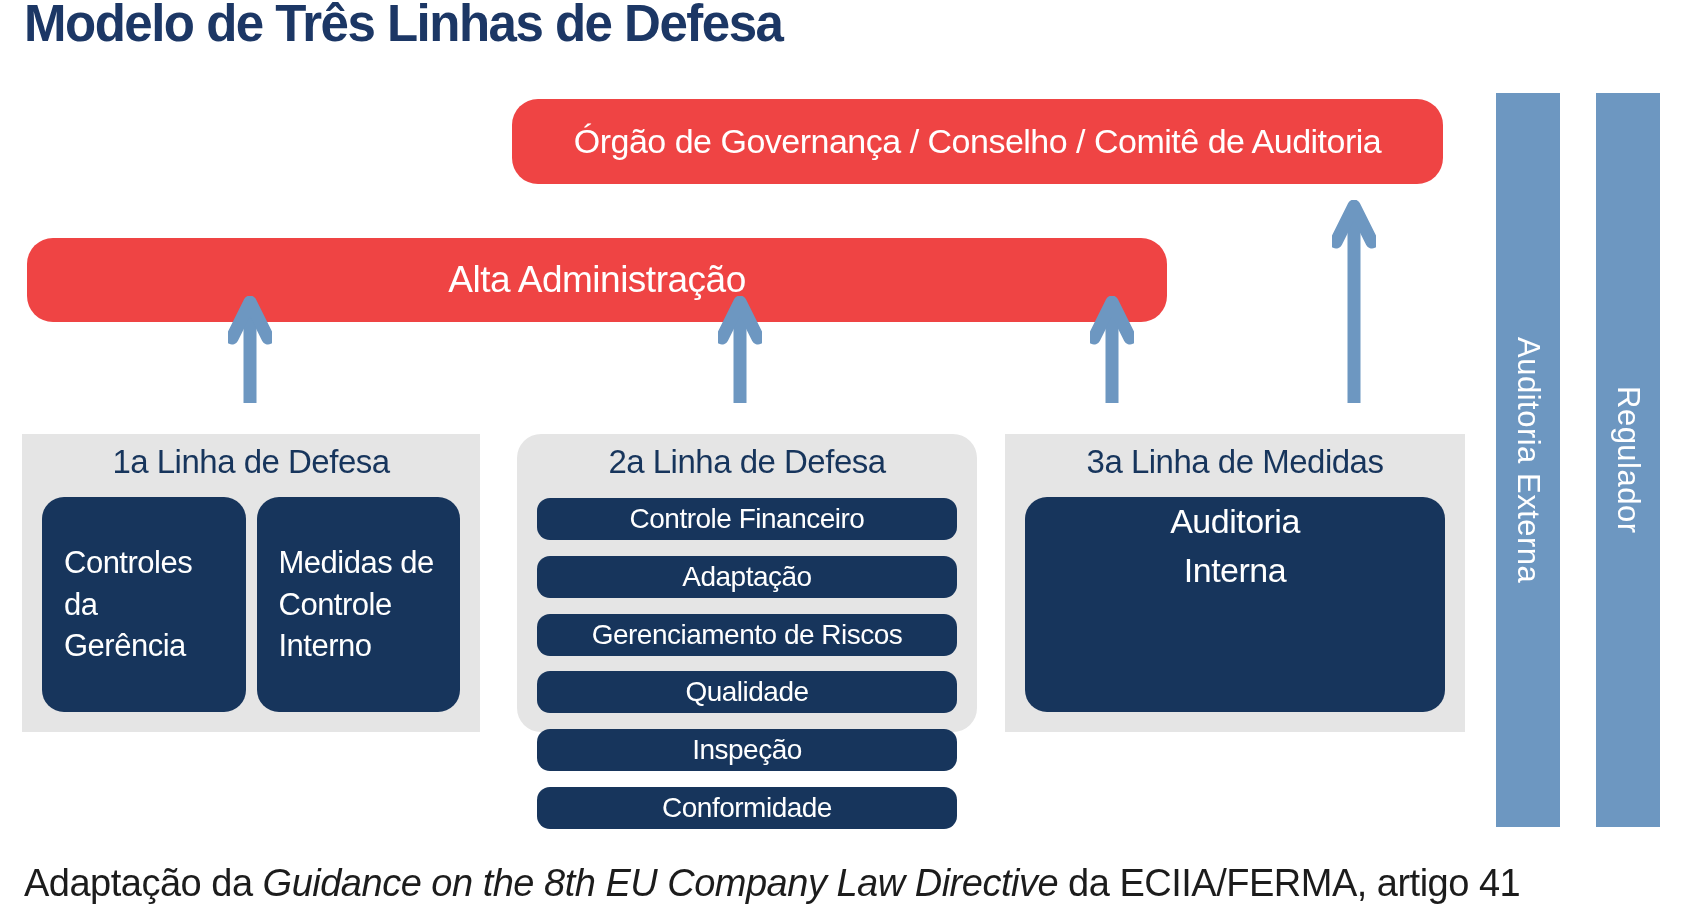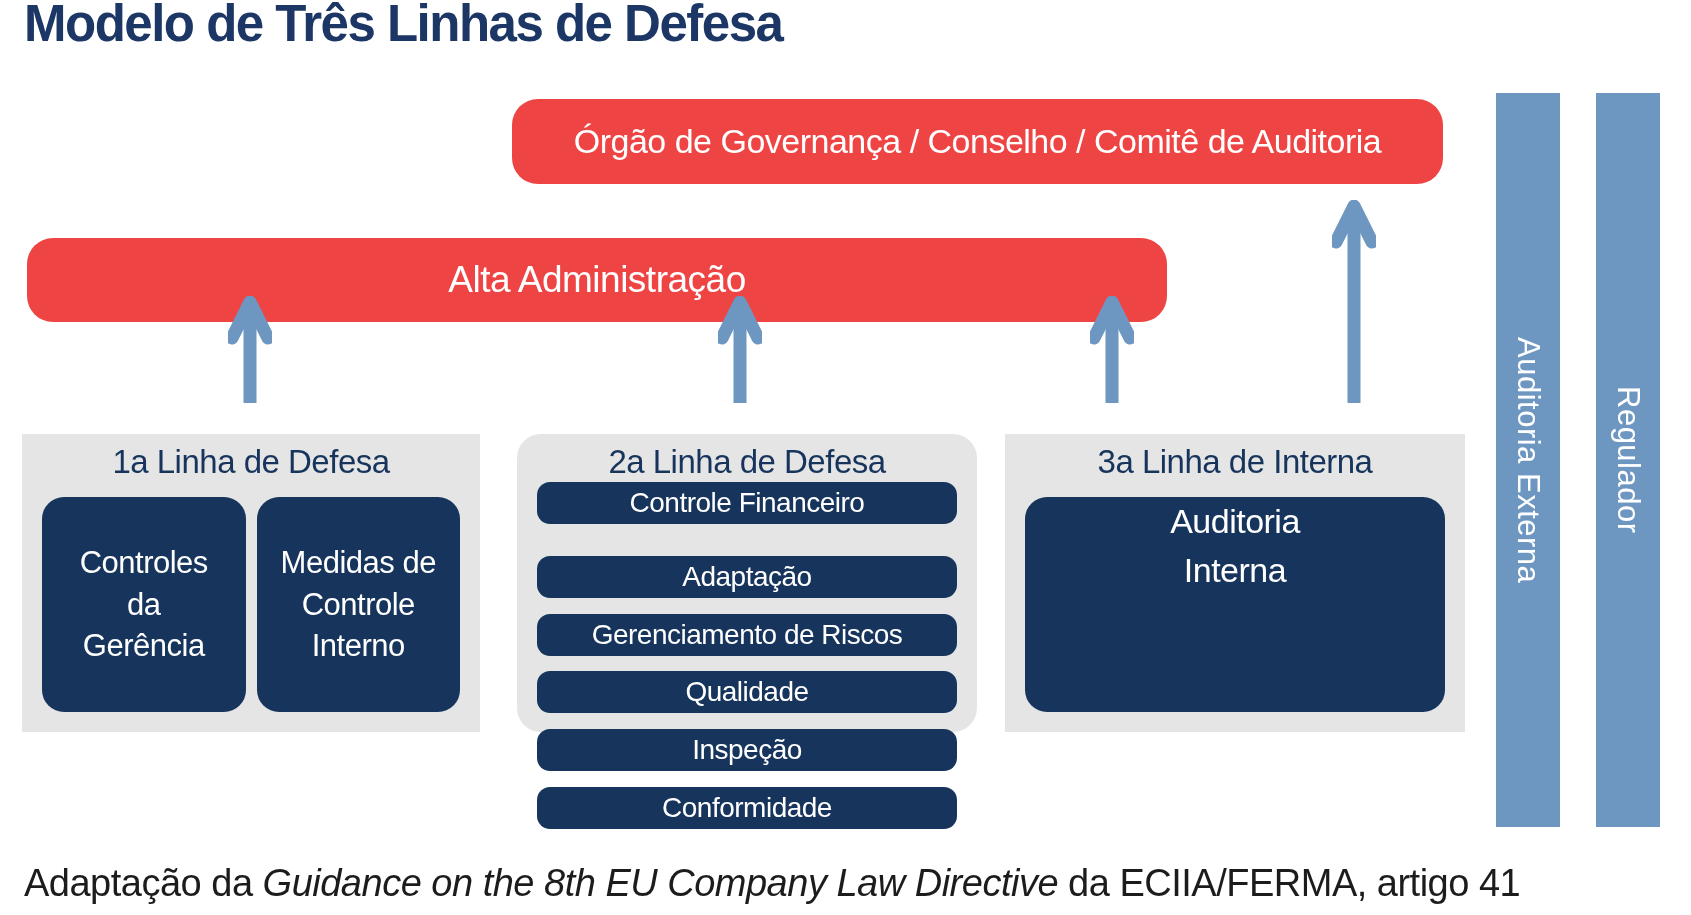--- a/index.html
+++ b/index.html
@@ -68,42 +68,41 @@
     gap: 11px;
   }
   .big-box {
     flex: 1;
     background: #17355c;
     border-radius: 22px;
     color: #ffffff;
     display: flex;
     align-items: center;
     justify-content: center;
-    text-align: center;
     font-size: 31px;
     line-height: 1.35;
     letter-spacing: -0.5px;
     padding: 12px 22px;
     box-sizing: border-box;
   }
   .mini-bar {
     position: absolute;
     left: 20px; right: 20px;
     height: 42px;
     background: #17355c;
     border-radius: 13px;
     color: #ffffff;
     display: flex;
     align-items: center;
     justify-content: center;
     font-size: 28px;
     letter-spacing: -0.5px;
     white-space: nowrap;
   }
-  .bar-0 { top: 48px; }
+  .bar-0 { top: 64px; }
   .bar-1 { top: 122px; }
   .bar-2 { top: 180px; }
   .bar-3 { top: 237px; text-align: center; }
   .bar-4 { top: 295px; }
   .bar-5 { top: 353px; }
   .solo {
     position: absolute;
     left: 20px; right: 20px; top: 63px; bottom: 20px;
     background: #17355c;
     border-radius: 22px;
@@ -211,21 +210,21 @@
     </div>
     <div class="mini-bar bar-4">
       <span>Inspeção</span>
     </div>
     <div class="mini-bar bar-5">
       <span>Conformidade</span>
     </div>
   </div>
 
   <div class="col col-3">
-    <div class="col-header">3a Linha de Interna</div>
+    <div class="col-header">3a Linha de Medidas</div>
     <div class="solo">
       <span>Auditoria Interna</span>
     </div>
   </div>
 
   <div class="vbar vbar-1">
     <span>Auditoria Externa</span>
   </div>
   <div class="vbar vbar-2">
     <span>Regulador</span>

